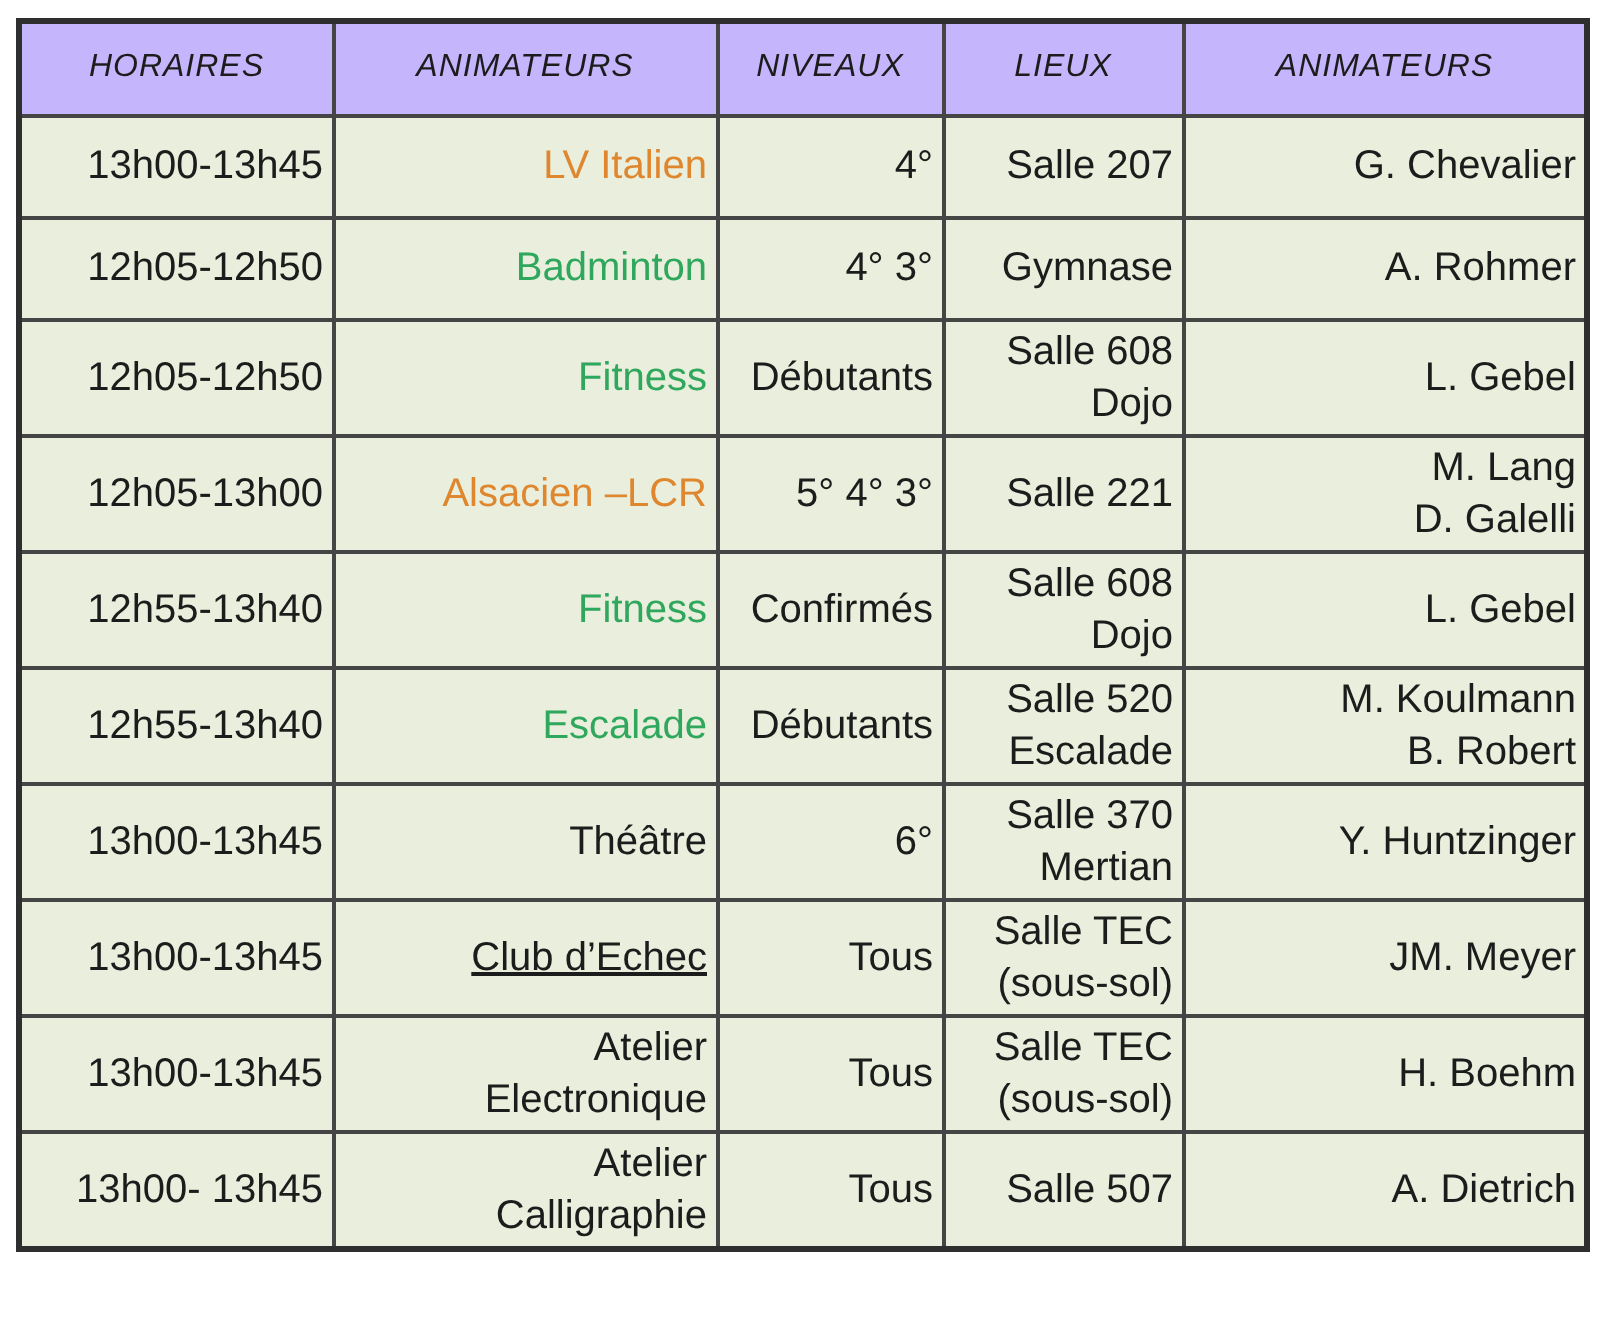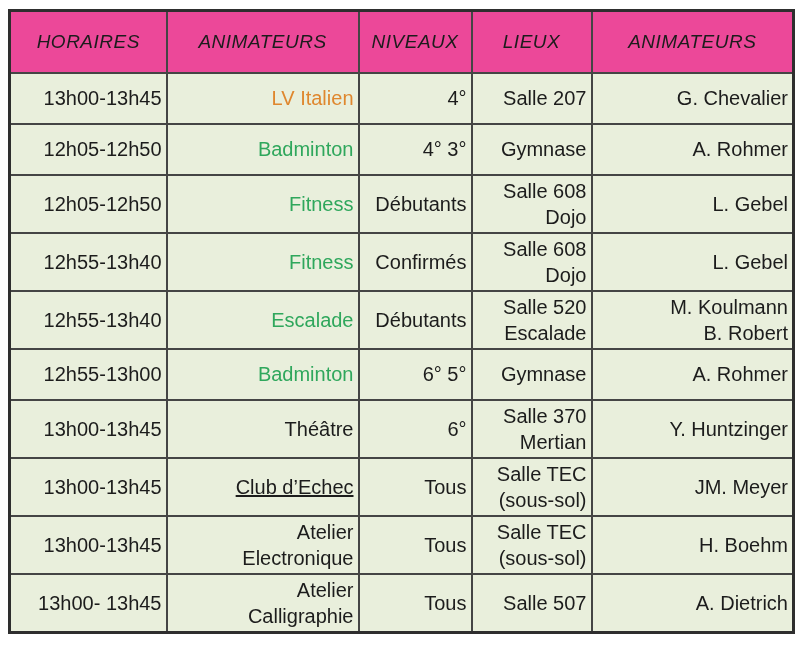--- a/index.html
+++ b/index.html
@@ -25,25 +25,25 @@
   table.schedule th,
   table.schedule td {
     border: 2px solid #454545;
     text-align: center;
     vertical-align: middle;
     padding: 2px 4px;
     box-sizing: border-box;
     overflow: hidden;
   }
   table.schedule th {
-    background: #ec4899;
+    background: #c4b5fd;
     font-style: italic;
     font-weight: normal;
-    font-size: 19px;
-    height: 62px;
+    font-size: 16px;
+    height: 47px;
     letter-spacing: 0.5px;
   }
   table.schedule td {
     background: #e9efdc;
     font-size: 20px;
     height: 51px;
     line-height: 1.3;
     white-space: pre-line;
     text-align: right;
   }
@@ -91,42 +91,43 @@
         </tr>
         <tr>
           <td>12h05-12h50</td>
           <td style="color: rgb(47, 167, 92);">Fitness</td>
           <td>Débutants</td>
           <td>Salle 608
 Dojo</td>
           <td>L. Gebel</td>
         </tr>
         <tr>
+          <td>12h05-13h00</td>
+          <td style="color: rgb(223, 135, 46);">Alsacien –LCR</td>
+          <td>5° 4° 3°</td>
+          <td>Salle 221</td>
+          <td>M. Lang
+D. Galelli</td>
+        </tr>
+        <tr>
           <td>12h55-13h40</td>
           <td style="color: rgb(47, 167, 92);">Fitness</td>
           <td>Confirmés</td>
           <td>Salle 608
 Dojo</td>
           <td>L. Gebel</td>
         </tr>
         <tr>
           <td>12h55-13h40</td>
           <td style="color: rgb(47, 167, 92);">Escalade</td>
           <td>Débutants</td>
           <td>Salle 520
 Escalade</td>
           <td>M. Koulmann
 B. Robert</td>
-        </tr>
-        <tr>
-          <td>12h55-13h00</td>
-          <td style="color: rgb(47, 167, 92);">Badminton</td>
-          <td>6° 5°</td>
-          <td>Gymnase</td>
-          <td>A. Rohmer</td>
         </tr>
         <tr>
           <td>13h00-13h45</td>
           <td style="color: rgb(28, 28, 28);">Théâtre</td>
           <td>6°</td>
           <td>Salle 370
 Mertian</td>
           <td>Y. Huntzinger</td>
         </tr>
         <tr>

